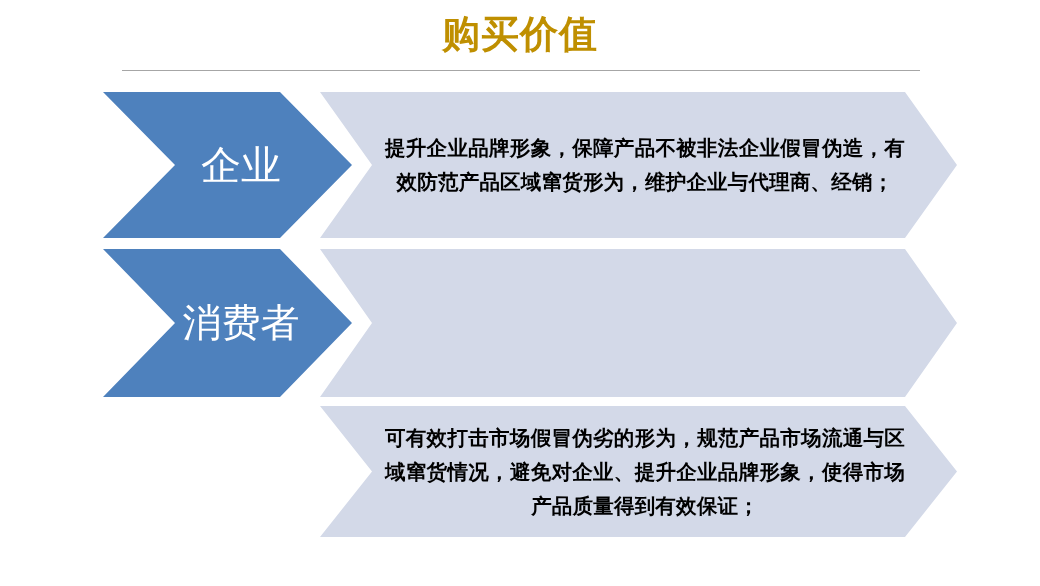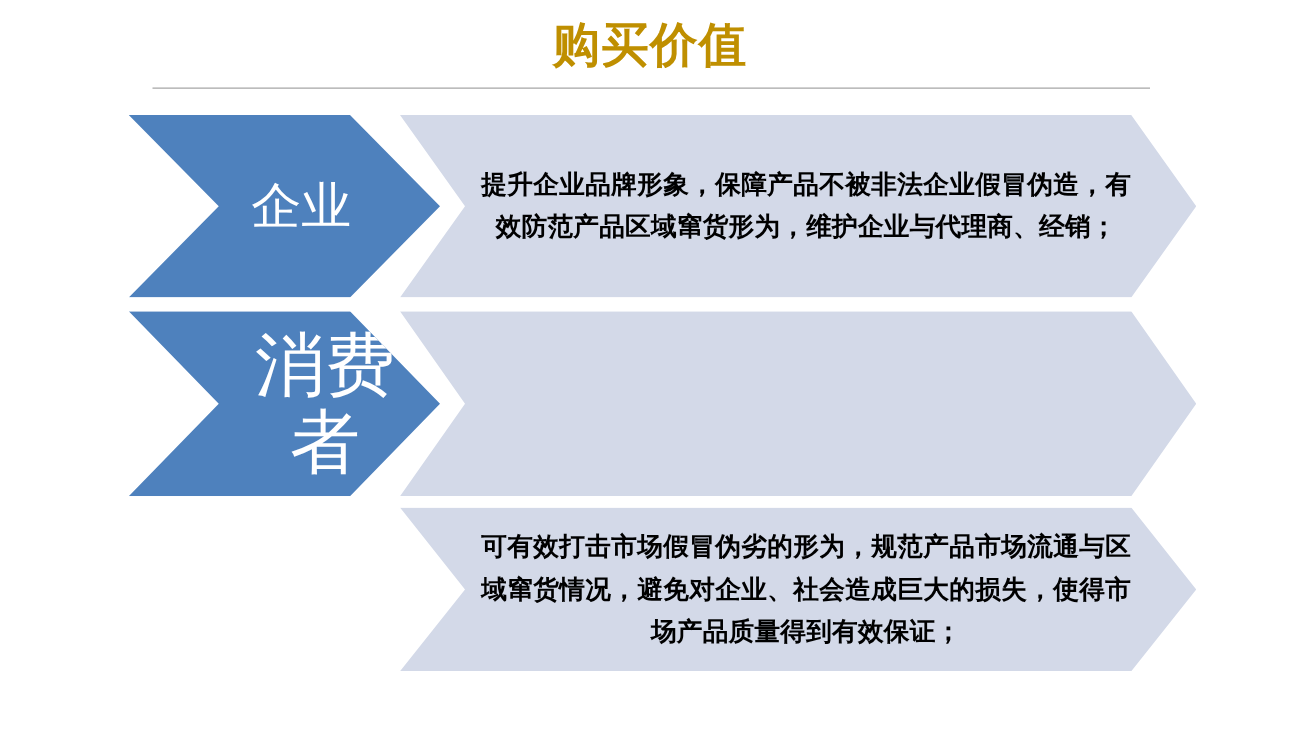--- a/index.html
+++ b/index.html
@@ -22,21 +22,21 @@
     top: 0;
     width: 1040px;
     height: 78px;
   }
   #page-title {
     position: absolute;
     left: 0;
     top: 14px;
     width: 1040px;
     text-align: center;
-    font-family: Liberation Sans, sans-serif;
+    font-family: Liberation Mono, monospace;
     font-size: 38px;
     font-weight: bold;
     line-height: 46px;
     color: #BF8F00;
     letter-spacing: 1px;
     white-space: nowrap;
   }
   #title-rule {
     position: absolute;
     left: 122px;
@@ -88,21 +88,21 @@
     display: flex;
     align-items: center;
     justify-content: center;
     text-align: center;
     font-family: "Liberation Sans", "DejaVu Sans", sans-serif;
     font-size: 40px;
     line-height: 56px;
     color: #ffffff;
     word-break: break-all;
   }
-  #row-1 .label-chevron-text { font-size: 56px; line-height: 62px; margin-left: 19px; }
+  #row-1 .label-chevron-text { font-size: 39px; line-height: 62px; }
 
   
   .detail-text {
     position: absolute;
     left: 385px;
     top: 0;
     width: 520px;
     height: 100%;
     display: flex;
     align-items: center;
@@ -142,15 +142,15 @@
 <div class="value-row" id="row-1">
   <div class="detail-chevron"></div>
   <div class="label-chevron">
     <div class="label-chevron-text">消费者</div>
   </div>
 </div>
 
 <div class="value-row" id="row-2">
   <div class="detail-chevron"></div>
   <div class="detail-text">
-    <span>可有效打击市场假冒伪劣的形为，规范产品市场流通与区域窜货情况，避免对企业、社会造成巨大的损失，使得市场产品质量得到有效保证；</span>
+    <span>可有效打击市场假冒伪劣的形为，规范产品市场流通与区域窜货情况，避免对企业、提升企业品牌形象，使得市场产品质量得到有效保证；</span>
   </div>
 </div>
 
 </body></html>

